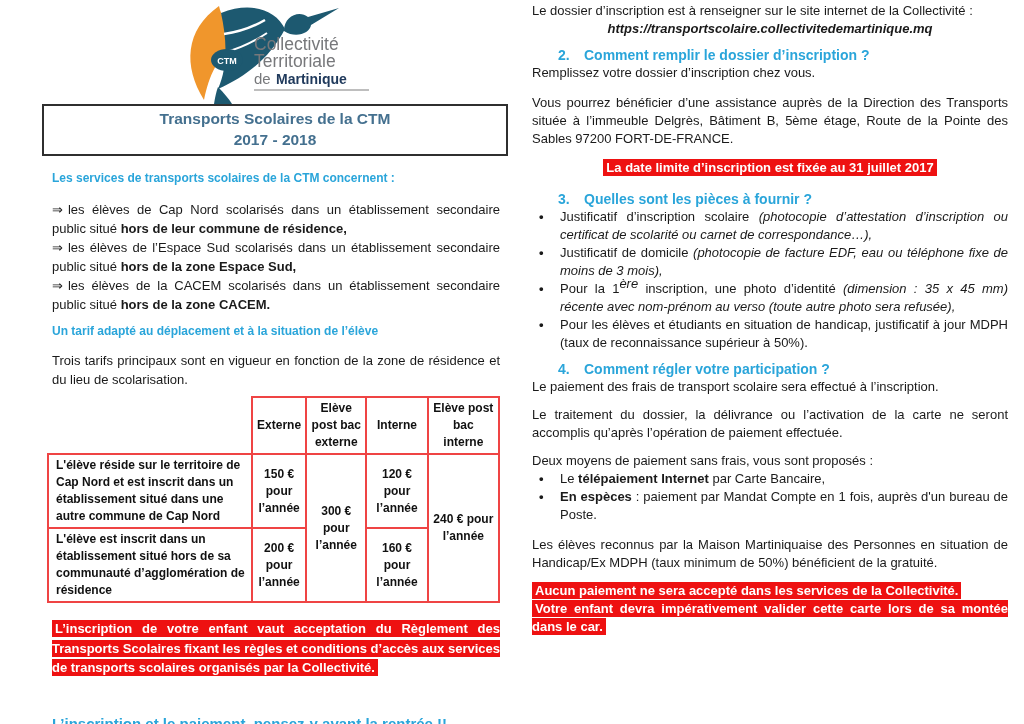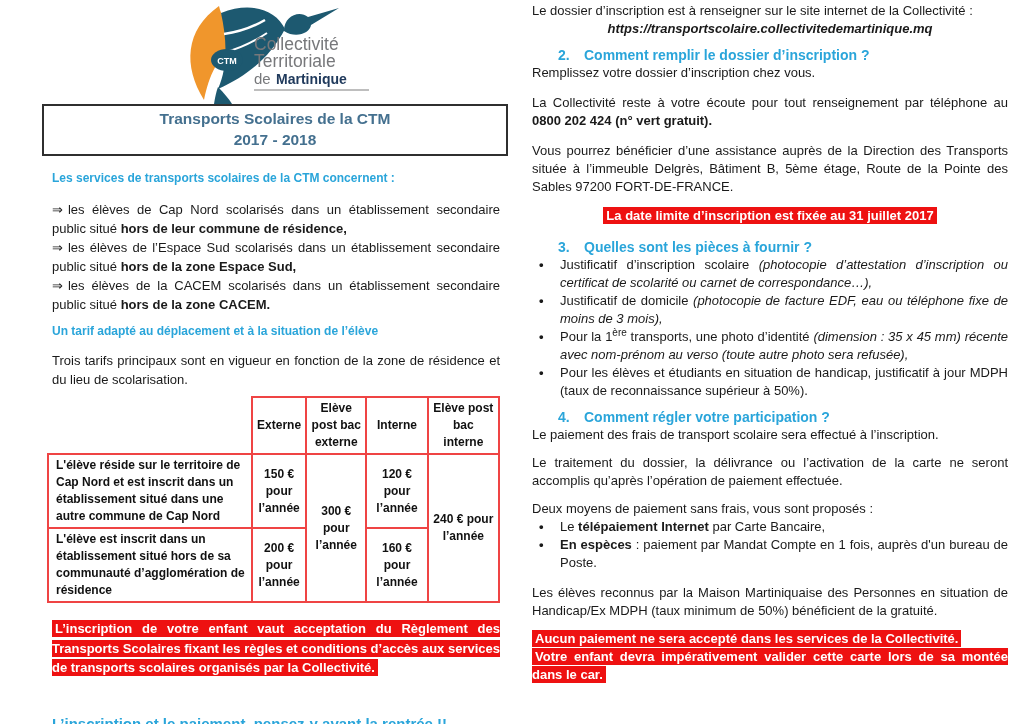--- a/index.html
+++ b/index.html
@@ -16,21 +16,21 @@
   }
   .title-line { color:#44708f; font-weight:bold; font-size:15.5px; line-height:21px; }
   
   .col-left  { position:absolute; left:52px;  top:168px; width:448px; }
   .col-right { position:absolute; left:532px; top:2px;  width:476px; }
   .h-blue { color:#2aa5da; font-weight:bold; font-size:12px; line-height:20px; margin:0; }
   .body { font-size:13px; line-height:19px; text-align:justify; margin:0; }
   .center { text-align:center; }
   b { font-weight:bold; }
   i { font-style:italic; }
-  sup { font-size:10px; line-height:0; }
+  sup { font-size:13px; line-height:0;font-style:italic; }
   
   .svc .arrow { margin-right:5px; }
   
   .fare-table { border-collapse:collapse; margin:7px 0 0 -5px; table-layout:fixed; }
   .fare-table th, .fare-table td {
     border:2px solid #ef4444; font-size:12px; font-weight:bold; line-height:17px;
     text-align:center; vertical-align:middle; padding:2px 4px; color:#111;
   }
   .fare-table .no-border { border:none; }
   .fare-table .lbl { text-align:left; padding-left:7px; padding-right:6px; }
@@ -145,42 +145,39 @@
   <div class="col-right">
 
     <p class="body">Le dossier d’inscription est à renseigner sur le site internet de la Collectivité :</p>
     <p class="url-line">https://transportscolaire.collectivitedemartinique.mq</p>
 
     <p class="sec-h mt8">
       <span class="sec-num">2.</span><span>Comment remplir le dossier d’inscription ?</span>
     </p>
     <p class="body">Remplissez votre dossier d’inscription chez vous.</p>
 
-    <p class="body mt12">
-      <span>La Collectivité reste à votre écoute pour tout renseignement par téléphone au </span><b>0800 202 424 (n° vert gratuit).</b>
-    </p>
 
     <p class="body mt12">Vous pourrez bénéficier d’une assistance auprès de la Direction des Transports située à l’immeuble Delgrès, Bâtiment B, 5ème étage, Route de la Pointe des Sables 97200 FORT-DE-FRANCE.</p>
 
     <p class="center mt10" style="font-size:13px; line-height:19px;">
       <span class="hl">La date limite d’inscription est fixée au 31 juillet 2017</span>
     </p>
 
     <p class="sec-h mt10">
       <span class="sec-num">3.</span><span>Quelles sont les pièces à fournir ?</span>
     </p>
     <div>
       <div class="bullet">
         <span>Justificatif d’inscription scolaire </span><i>(photocopie d’attestation d’inscription ou certificat de scolarité ou carnet de correspondance…),</i>
       </div>
       <div class="bullet">
         <span>Justificatif de domicile </span><i>(photocopie de facture EDF, eau ou téléphone fixe de moins de 3 mois),</i>
       </div>
       <div class="bullet">
-        <span>Pour la 1</span><sup>ère</sup><span> transports, une photo d’identité </span><i>(dimension : 35 x 45 mm) récente avec nom-prénom au verso (toute autre photo sera refusée),</i>
+        <span>Pour la 1</span><sup>ère</sup><span> inscription, une photo d’identité </span><i>(dimension : 35 x 45 mm) récente avec nom-prénom au verso (toute autre photo sera refusée),</i>
       </div>
       <div class="bullet">
         <span>Pour les élèves et étudiants en situation de handicap, justificatif à jour MDPH (taux de reconnaissance supérieur à 50%).</span>
       </div>
     </div>
 
     <p class="sec-h mt8">
       <span class="sec-num">4.</span><span>Comment régler votre participation ?</span>
     </p>
     <p class="body">Le paiement des frais de transport scolaire sera effectué à l’inscription.</p>

